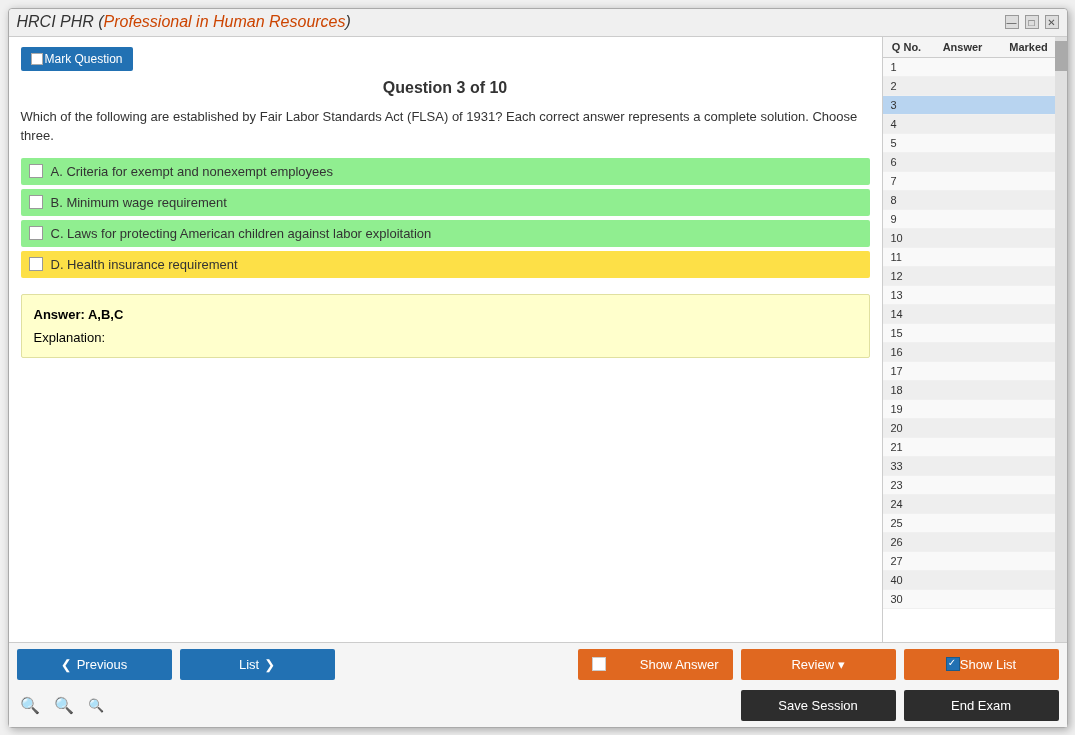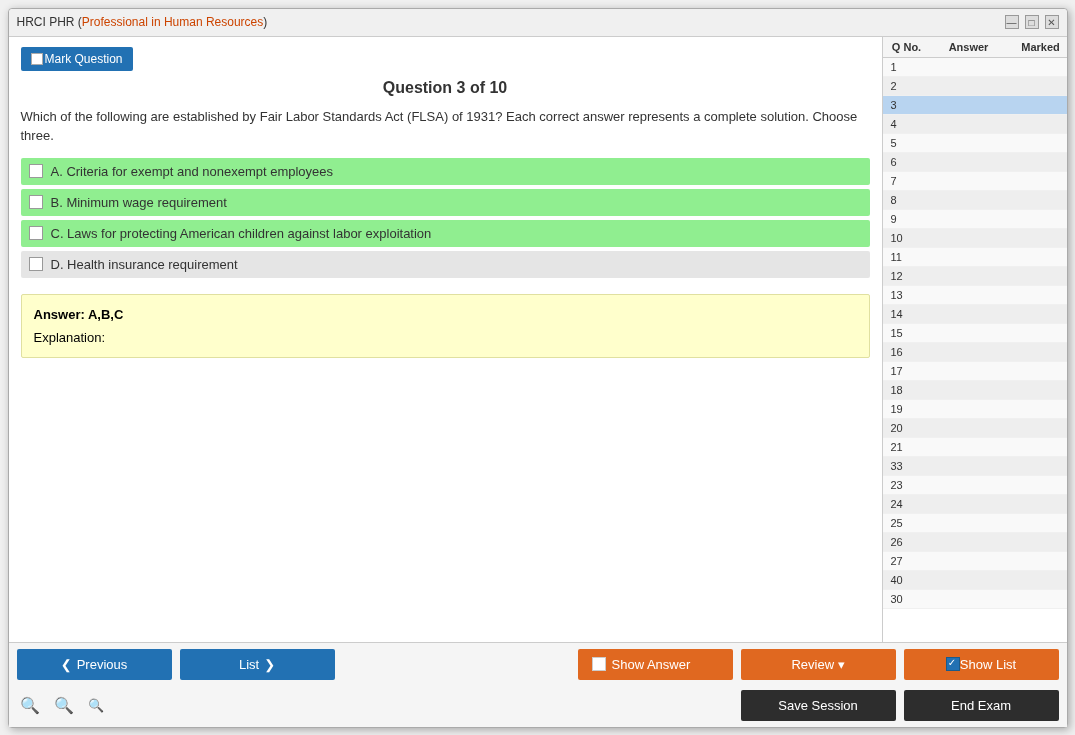--- a/index.html
+++ b/index.html
@@ -28,22 +28,23 @@
       background: #f0f0f0;
       border-bottom: 1px solid #ccc;
       height: 28px;
       display: flex;
       align-items: center;
       justify-content: space-between;
       padding: 0 8px;
       border-radius: 4px 4px 0 0;
     }
     .title-bar-title {
-      font-size: 12px;
+      font-size: 16px;
       color: #333;
+      font-style: italic;
     }
     .title-bar-title span.highlight {
       color: #cc4400;
     }
     .title-bar-controls {
       display: flex;
       gap: 6px;
     }
     .title-bar-btn {
       width: 14px;
@@ -114,21 +115,21 @@
       display: flex;
       align-items: center;
       gap: 8px;
       padding: 6px 8px;
       border-radius: 2px;
     }
     .answer-option.correct {
       background: #90ee90;
     }
     .answer-option.incorrect {
-      background: #e5e5e5;
+      background: #fde047;
     }
     .answer-checkbox {
       width: 14px;
       height: 14px;
       border: 1px solid #999;
       background: #fff;
       flex-shrink: 0;
     }
     .answer-text {
       font-size: 13px;
@@ -256,21 +257,21 @@
       border: none;
       padding: 8px 14px;
       font-size: 13px;
       cursor: pointer;
       border-radius: 2px;
       display: flex;
       align-items: center;
       gap: 6px;
       margin-left: auto;
       width: 155px;
-      justify-content: flex-start;
+      justify-content: space-between;
     }
     .btn-show-answer .sq-icon {
       width: 14px;
       height: 14px;
       background: #fff;
       border: 1px solid #ccc;
       display: inline-block;
     }
     .btn-review {
       background: #e06820;
@@ -345,21 +346,20 @@
       color: white;
       border: none;
       padding: 8px 14px;
       font-size: 13px;
       cursor: pointer;
       border-radius: 2px;
       width: 155px;
     }
     .right-panel-wrapper {
       display: flex;
-      flex-direction: column;
       width: 185px;
       border-left: 1px solid #ccc;
       overflow: hidden;
     }
     .q-list-inner {
       flex: 1;
       display: flex;
       flex-direction: column;
       overflow: hidden;
     }

